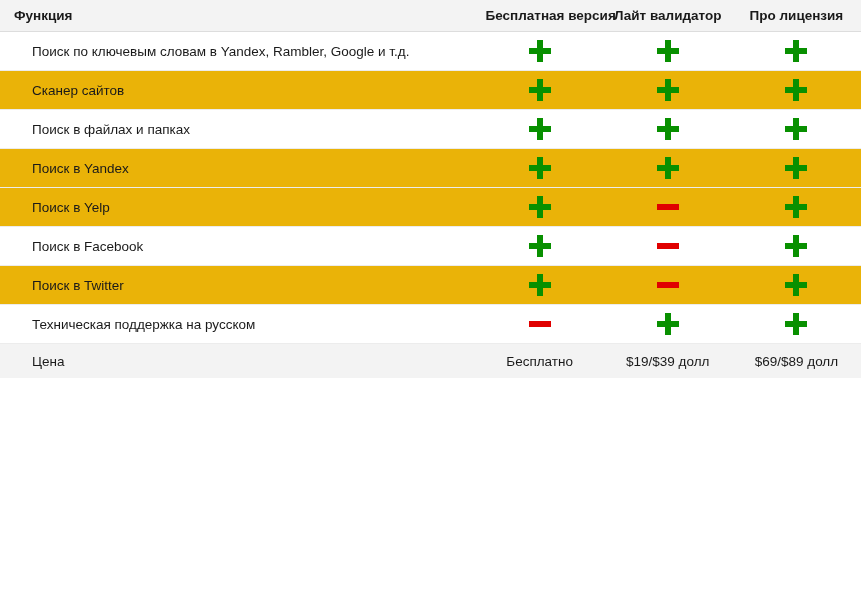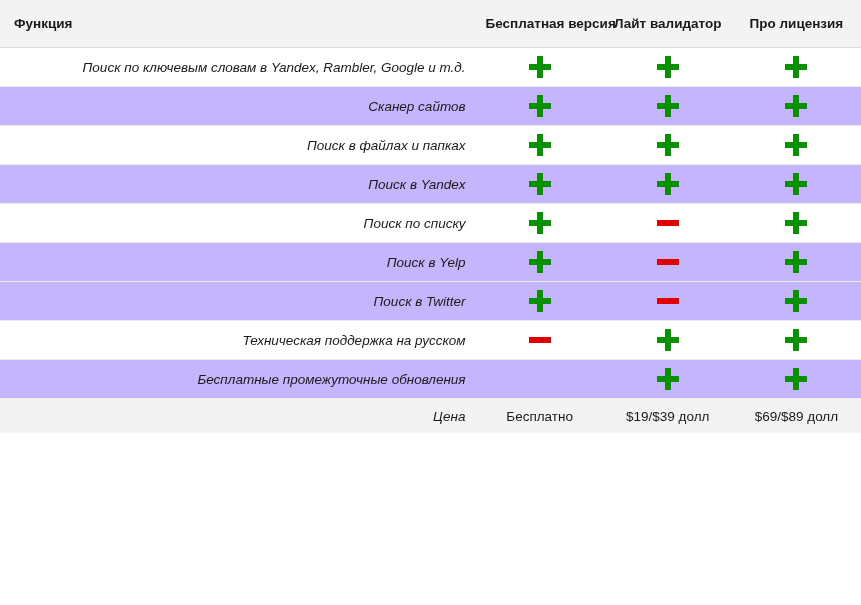--- a/index.html
+++ b/index.html
@@ -20,45 +20,44 @@
     table-layout: fixed;
   }
   .comparison-table col.feature { width: 475px; }
   .comparison-table col.plan { width: 128px; }
   .comparison-table col.plan2 { width: 129px; }
   thead th {
     font-size: 13.5px;
     font-weight: bold;
     color: #1a1a1a;
     background: #f3f3f3;
-    padding: 16px 10px;
+    padding: 8px 10px;
     border-bottom: 1px solid #dddddd;
     text-align: center;
     white-space: nowrap;
   }
   thead th.feature-head {
     text-align: left;
     padding-left: 14px;
   }
   tbody td {
     font-size: 13.5px;
     color: #1a1a1a;
     padding: 0 10px;
     height: 38px;
     border-bottom: 1px solid #ececec;
     text-align: center;
     vertical-align: middle;
   }
   tbody td.feature-cell {
-    text-align: right;
-    padding-left: 14px;
-    font-style: italic;
+    text-align: left;
+    padding-left: 32px;
   }
   tbody tr.alt td {
-    background: #c4b5fd;
+    background: #eab308;
   }
   tbody tr.price-row td {
     background: #f3f3f3;
     border-bottom: none;
     border-top: 1px solid #dddddd;
     font-size: 13.5px;
     height: 34px;
   }
   .mark-plus, .mark-minus {
     display: inline-block;
@@ -136,50 +135,44 @@
         <td><span class="mark-plus"></span></td>
         <td><span class="mark-plus"></span></td>
         <td><span class="mark-plus"></span></td>
       </tr>
       <tr class="alt">
         <td class="feature-cell">Поиск в Yandex</td>
         <td><span class="mark-plus"></span></td>
         <td><span class="mark-plus"></span></td>
         <td><span class="mark-plus"></span></td>
       </tr>
-      <tr>
-        <td class="feature-cell">Поиск по списку</td>
+      <tr class="alt">
+        <td class="feature-cell">Поиск в Yelp</td>
         <td><span class="mark-plus"></span></td>
         <td><span class="mark-minus"></span></td>
         <td><span class="mark-plus"></span></td>
       </tr>
-      <tr class="alt">
-        <td class="feature-cell">Поиск в Yelp</td>
+      <tr>
+        <td class="feature-cell">Поиск в Facebook</td>
         <td><span class="mark-plus"></span></td>
         <td><span class="mark-minus"></span></td>
         <td><span class="mark-plus"></span></td>
       </tr>
       <tr class="alt">
         <td class="feature-cell">Поиск в Twitter</td>
         <td><span class="mark-plus"></span></td>
         <td><span class="mark-minus"></span></td>
         <td><span class="mark-plus"></span></td>
       </tr>
       <tr>
         <td class="feature-cell">Техническая поддержка на русском</td>
         <td><span class="mark-minus"></span></td>
         <td><span class="mark-plus"></span></td>
         <td><span class="mark-plus"></span></td>
       </tr>
-      <tr class="alt">
-        <td class="feature-cell">Бесплатные промежуточные обновления</td>
-        <td><span class="mark-empty"></span></td>
-        <td><span class="mark-plus"></span></td>
-        <td><span class="mark-plus"></span></td>
-      </tr>
       <tr class="price-row">
         <td class="feature-cell">Цена</td>
         <td>Бесплатно</td>
         <td>$19/$39 долл</td>
         <td>$69/$89 долл</td>
       </tr>
     </tbody>
 </table>
 
 </body></html>

